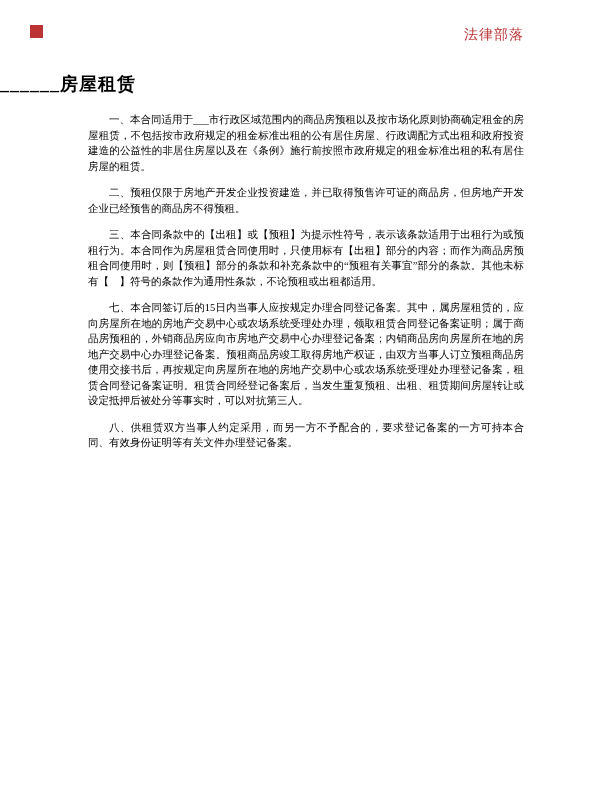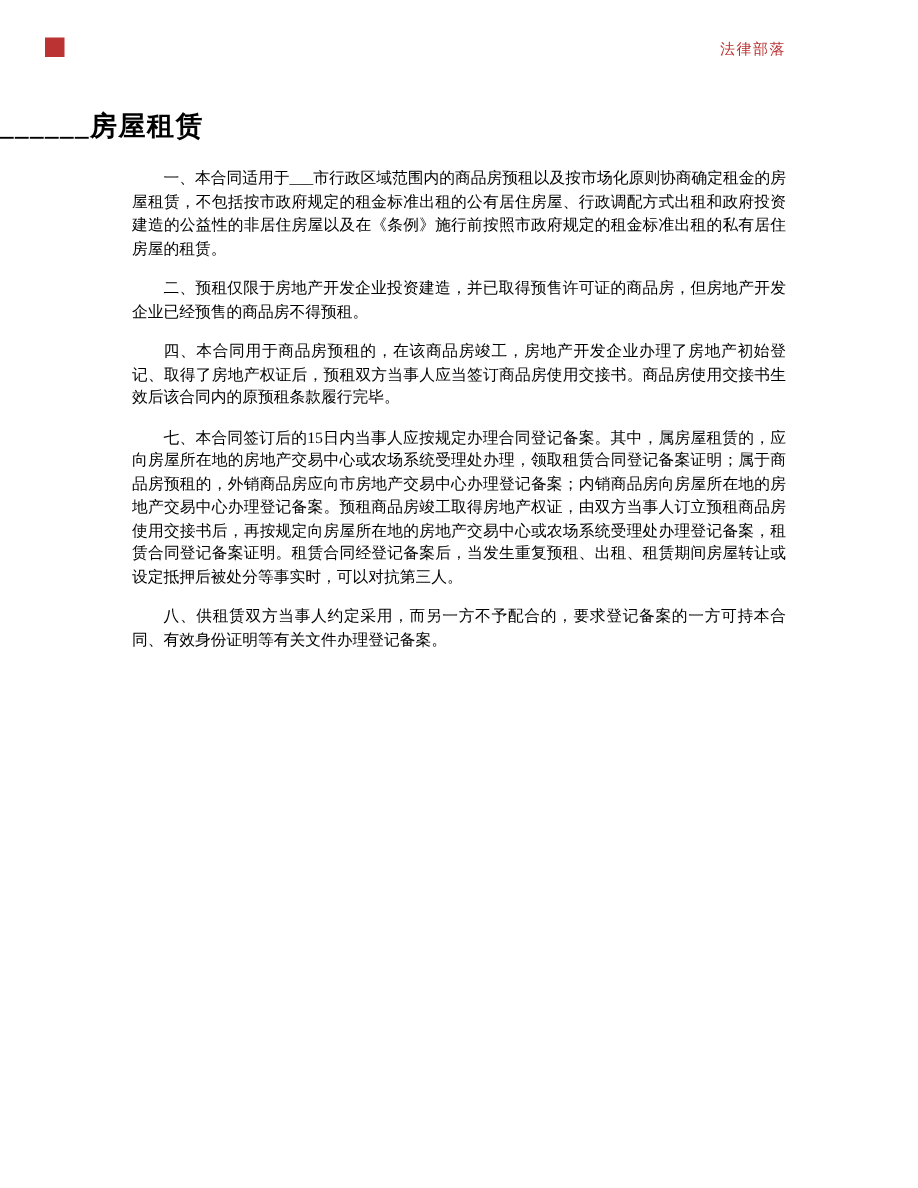--- a/index.html
+++ b/index.html
@@ -22,21 +22,21 @@
     top: 25px;
     width: 13px;
     height: 13px;
     background: var(--accent, #bb3333);
   }
   .brand {
     position: absolute;
     top: 26px;
     right: 88px;
     color: var(--accent, #bb3333);
-    font-size: 10px;
+    font-size: 14px;
     letter-spacing: 1px;
     font-family: Liberation Mono, monospace;
   }
   .doc-title {
     position: absolute;
     top: 72px;
     left: 0;
     right: 0;
     margin: 0;
     text-align: left;
@@ -66,18 +66,18 @@
 
   <div class="logo-square"></div>
 
   <div class="brand">法律部落</div>
 
   <h1 class="doc-title">______房屋租赁</h1>
 
   <div class="content">
     <p>一、本合同适用于___市行政区域范围内的商品房预租以及按市场化原则协商确定租金的房屋租赁，不包括按市政府规定的租金标准出租的公有居住房屋、行政调配方式出租和政府投资建造的公益性的非居住房屋以及在《条例》施行前按照市政府规定的租金标准出租的私有居住房屋的租赁。</p>
     <p>二、预租仅限于房地产开发企业投资建造，并已取得预售许可证的商品房，但房地产开发企业已经预售的商品房不得预租。</p>
-    <p>四、本合同用于商品房预租的，在该商品房竣工，房地产开发企业办理了房地产初始登记、取得了房地产权证后，预租双方当事人应当签订商品房使用交接书。商品房使用交接书生效后该合同内的原预租条款履行完毕。</p>
+    <p>三、本合同条款中的【出租】或【预租】为提示性符号，表示该条款适用于出租行为或预租行为。本合同作为房屋租赁合同使用时，只使用标有【出租】部分的内容；而作为商品房预租合同使用时，则【预租】部分的条款和补充条款中的“预租有关事宜”部分的条款。其他未标有【　】符号的条款作为通用性条款，不论预租或出租都适用。</p>
     <p>七、本合同签订后的15日内当事人应按规定办理合同登记备案。其中，属房屋租赁的，应向房屋所在地的房地产交易中心或农场系统受理处办理，领取租赁合同登记备案证明；属于商品房预租的，外销商品房应向市房地产交易中心办理登记备案；内销商品房向房屋所在地的房地产交易中心办理登记备案。预租商品房竣工取得房地产权证，由双方当事人订立预租商品房使用交接书后，再按规定向房屋所在地的房地产交易中心或农场系统受理处办理登记备案，租赁合同登记备案证明。租赁合同经登记备案后，当发生重复预租、出租、租赁期间房屋转让或设定抵押后被处分等事实时，可以对抗第三人。</p>
     <p>八、供租赁双方当事人约定采用，而另一方不予配合的，要求登记备案的一方可持本合同、有效身份证明等有关文件办理登记备案。</p>
   </div>
 
 </div>
 
 </body></html>

